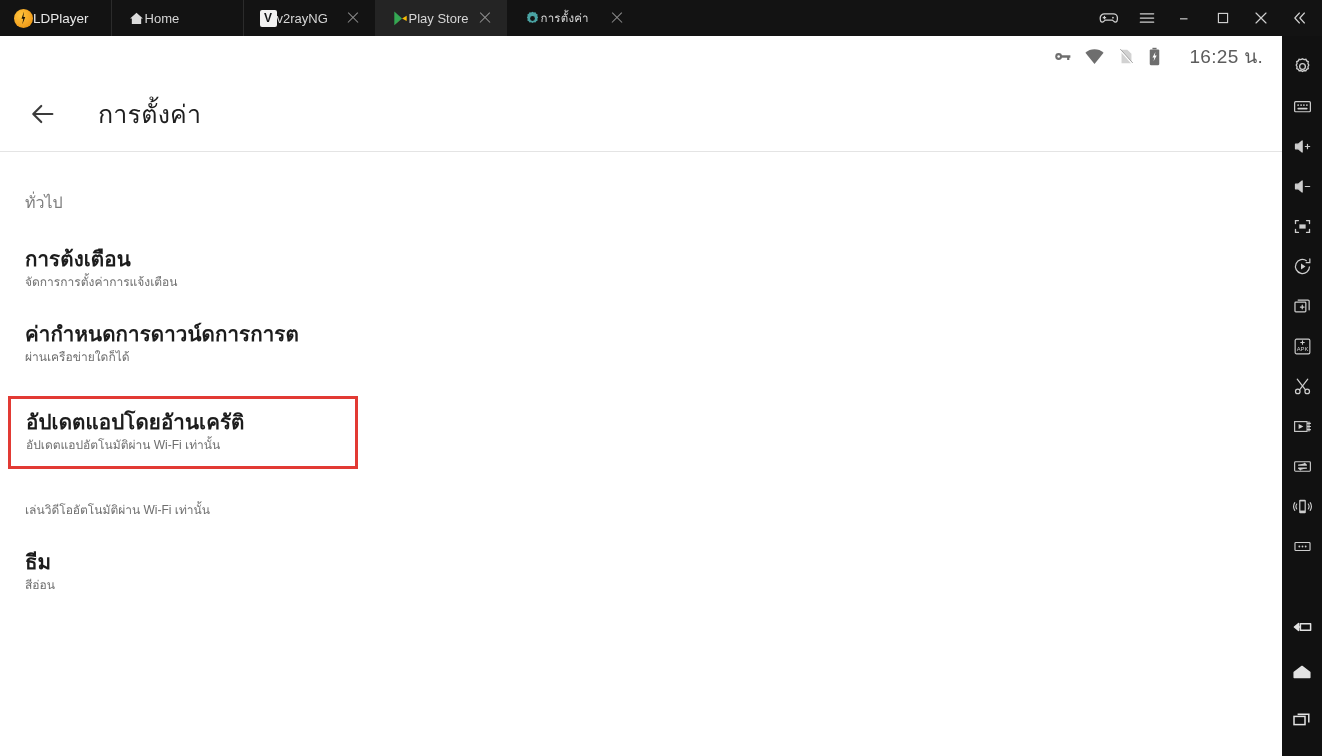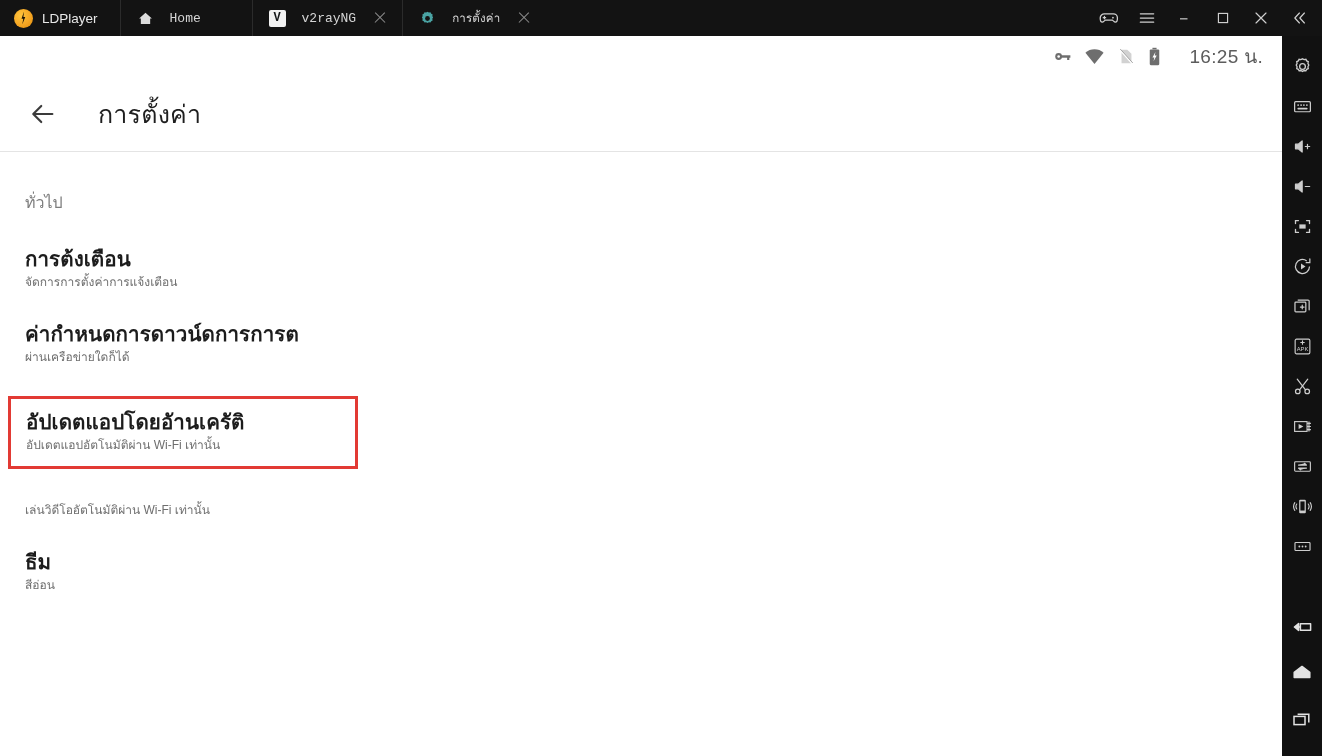--- a/index.html
+++ b/index.html
@@ -12,46 +12,45 @@
   .app { position: relative; width: 1322px; height: 756px; }
 
   
   .titlebar {
     position: absolute; top: 0; left: 0;
     width: 1322px; height: 36px;
     background: #131313;
     display: flex; align-items: stretch;
   }
   .brand {
-    display: flex; align-items: center; gap: 9px;
+    display: flex; align-items: center; gap: 0;
     padding: 0 22px 0 14px; height: 36px;
   }
   .brand-logo {
     width: 19px; height: 19px; border-radius: 50%;
     background: radial-gradient(circle at 35% 35%, #ffc43d 0%, #f5a623 55%, #e08a0a 100%);
     position: relative; flex: none;
   }
   .brand-logo::after {
     content: ""; position: absolute; left: 7px; top: 3px;
     width: 5px; height: 13px;
     background: #1a1208;
     clip-path: polygon(60% 0, 10% 55%, 45% 55%, 25% 100%, 85% 42%, 48% 42%);
   }
   .brand-name { color: #e8e8e8; font-size: 13.5px; white-space: nowrap; }
 
   .tabstrip { display: flex; align-items: stretch; height: 36px; flex: 1; }
   .tab {
     position: relative;
-    display: flex; align-items: center; gap: 16px;
+    display: flex; align-items: center; gap: 0;
     padding: 0 14px 0 16px;
     height: 36px; min-width: 132px;
     color: #d6d6d6; font-size: 13px;
     border-left: 1px solid #2b2b2b;
     cursor: default;
-    font-family: Liberation Mono, monospace;
   }
   .tab.active { background: #242424; border-left-color: transparent; }
   .tab.active + .tab { border-left-color: transparent; }
   .tab-label { white-space: nowrap; flex: 1; }
   .tab-label.thai { font-size: 11.5px; letter-spacing: .2px; }
   .tab-close {
     width: 16px; height: 16px; flex: none; position: relative; opacity: .75;
   }
   .tab-close::before, .tab-close::after {
     content: ""; position: absolute; left: 1px; top: 7px;
@@ -175,20 +174,33 @@
         </span>
         <span class="tab-label">Home</span>
       </div>
 
       <div class="tab">
         <span class="ti ti-v2ray">V</span>
         <span class="tab-label">v2rayNG</span>
         <span class="tab-close"></span>
       </div>
 
+      <div class="tab active">
+        <span class="ti ti-play">
+          <svg width="17" height="17" viewBox="0 0 24 24">
+            <path d="M3.3 2.2 L14.2 11.9 L3.3 21.7 Z" fill="#34a853"></path>
+            <path d="M3.3 2.2 L14.2 11.9 L3.3 21.7 Z" fill="none"></path>
+            <path d="M3.3 2.2 L10 8.2 L14.2 11.9 Z" fill="#4285f4"></path>
+            <path d="M14.2 11.9 L10 15.6 L3.3 21.7 Z" fill="#ea4335"></path>
+            <path d="M14.2 11.9 L20.7 8.1 L20.7 15.7 Z" fill="#fbbc04"></path>
+          </svg>
+        </span>
+        <span class="tab-label">Play Store</span>
+        <span class="tab-close"></span>
+      </div>
 
       <div class="tab">
         <span class="ti ti-gear">
           <svg width="17" height="17" viewBox="0 0 24 24" fill="#4aa3a3">
             <path d="M12 2.6 l2 1.1 2.2-.5 1.1 2 2 1.1-.5 2.2 1.1 2-1.1 2 .5 2.2-2 1.1-1.1 2-2.2-.5-2 1.1-2-1.1-2.2.5-1.1-2-2-1.1.5-2.2-1.1-2 1.1-2-.5-2.2 2-1.1 1.1-2 2.2.5z"></path>
             <circle cx="12" cy="12" r="3.4" fill="#131313"></circle>
           </svg>
         </span>
         <span class="tab-label thai">การตั้งค่า</span>
         <span class="tab-close"></span>

